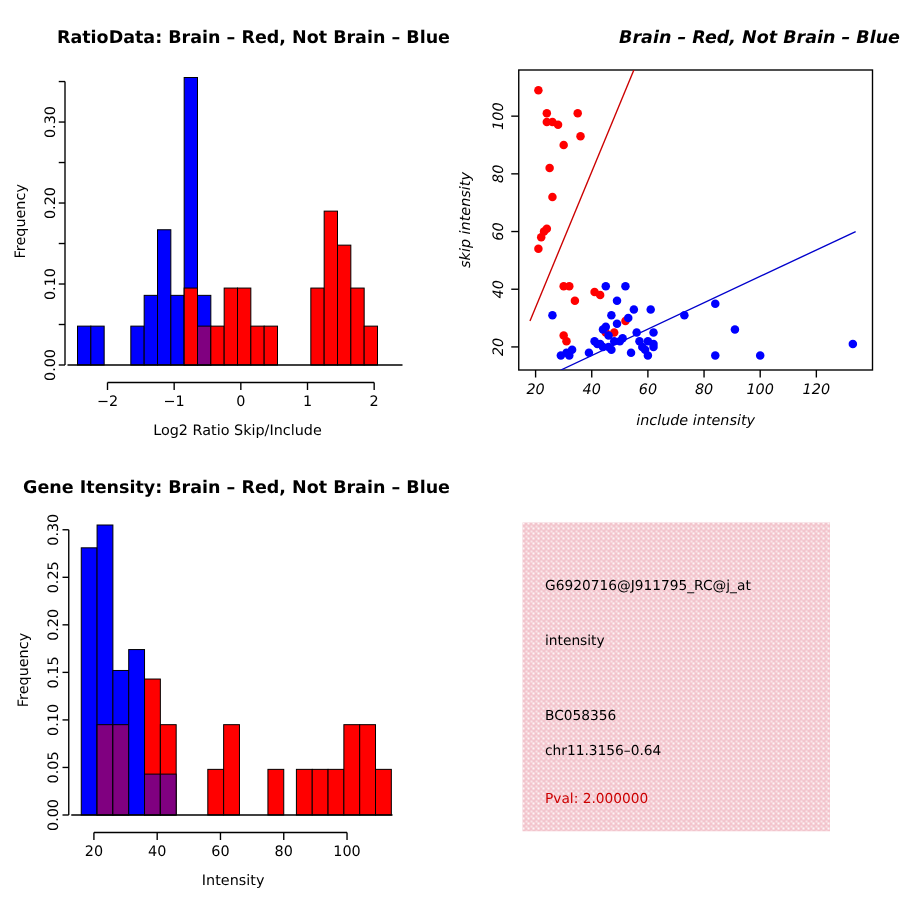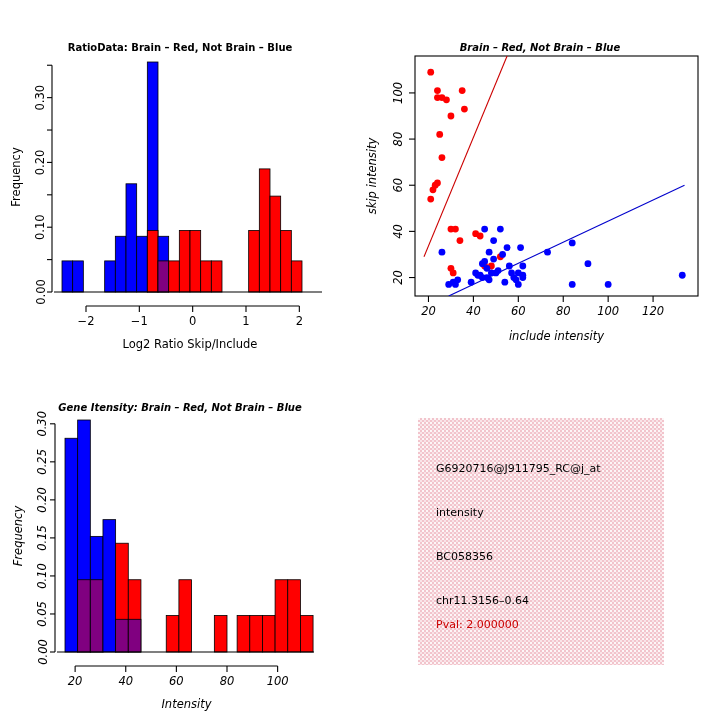--- a/index.html
+++ b/index.html
@@ -23,34 +23,33 @@
   }
 
   
   .quad {
     position: absolute;
     width: 360px;
     height: 360px;
   }
   #quad-tl { left: 0;   top: 0;   }
   #quad-tr { left: 360px; top: 0; font-style: italic; }
-  #quad-bl { left: 0;   top: 360px; font-style: italic; }
+  #quad-bl { left: 0;   top: 360px; }
   #quad-br { left: 360px; top: 360px; }
 
   .plot-title {
     position: absolute;
     left: 0;
     right: 0;
-    text-align: center;
+    text-align: right;
     font-weight: bold;
-    font-size: 10px;
+    font-size: 14px;
     color: #000;
     letter-spacing: 0px;
     white-space: nowrap;
-    margin-top: 20px;
   }
 
   
   .canvas {
     position: absolute;
     left: 0;
     top: 0;
     width: 360px;
     height: 360px;
   }
@@ -87,23 +86,23 @@
     font-size: 11px;
     font-family: "DejaVu Sans", "Liberation Sans", sans-serif;
     color: #000000;
     white-space: nowrap;
   }
   .info-line.pval {
     color: #cc0000;
   }
   #info-line-0 { top: 44px; text-align: center;  }
   #info-line-1 { top: 88px;  }
-  #info-line-2 { top: 132px; }
+  #info-line-2 { top: 148px; }
   #info-line-3 { top: 176px; }
-  #info-line-4 { top: 200px; }
+  #info-line-4 { top: 214px; }
 </style>
 </head>
 <body>
 
 <div class="page">
 
   <div class="quad" id="quad-tl">
     <div class="plot-title" style="top:22px;">RatioData: Brain – Red, Not Brain – Blue</div>
     <svg class="canvas" id="svg-ratio" viewBox="0 0 360 360">
         <g>

